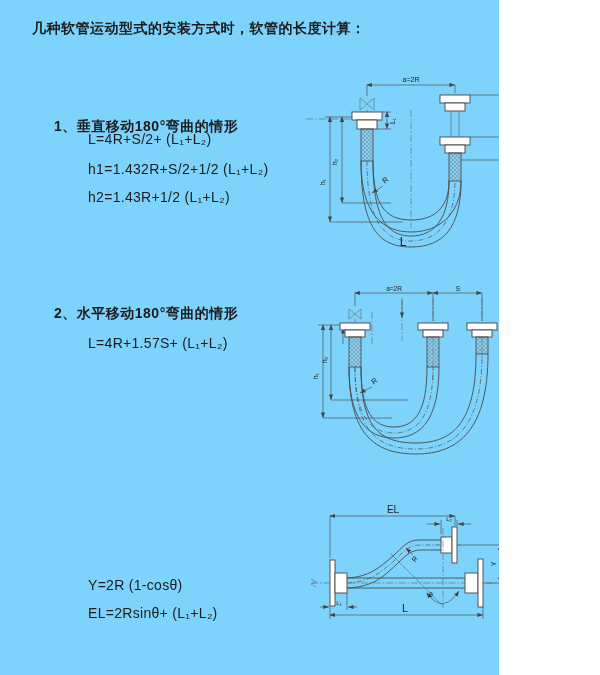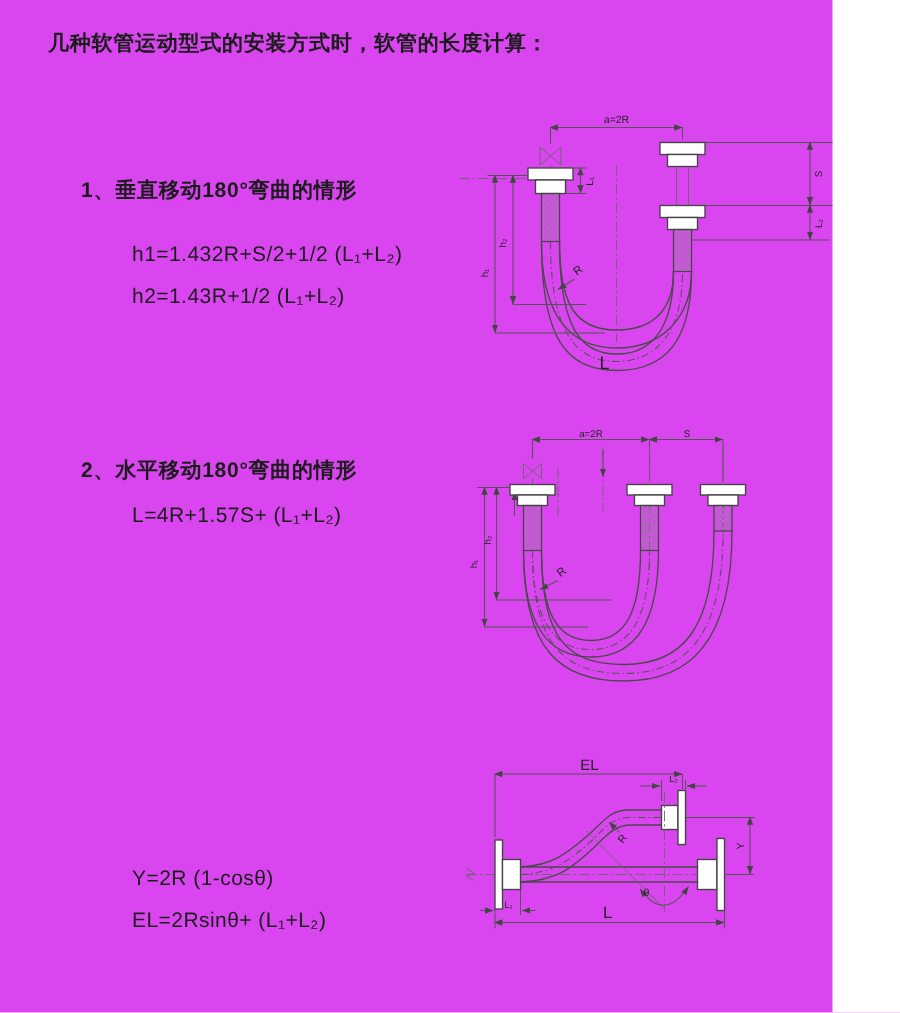--- a/index.html
+++ b/index.html
@@ -1,16 +1,16 @@
 <!DOCTYPE html>
 <html><head>
 <meta charset="utf-8">
 <style>
   html,body{margin:0;padding:0;background:#fff;}
-  .page{position:relative;width:555px;height:675px;background:#d946ef;overflow:hidden;
+  .page{position:relative;width:499px;height:675px;background:#7dd3fc;overflow:hidden;
         font-family:"Liberation Sans","DejaVu Sans",sans-serif;color:#1c1c1c;}
   .t{position:absolute;white-space:nowrap;}
   .title{font-size:14px;font-weight:bold;letter-spacing:.5px;}
   .heading{font-size:14px;font-weight:bold;letter-spacing:.5px;}
   .formula{font-size:14px;letter-spacing:.3px;}
   svg{position:absolute;}
   svg text{font-family:"Liberation Sans","DejaVu Sans",sans-serif;fill:#222;}
   .dim{stroke:#555;stroke-width:.7;fill:none;}
   .thin{stroke:#666;stroke-width:.6;fill:none;}
   .hose{stroke:#4a4a4a;stroke-width:.9;fill:none;}
@@ -19,20 +19,21 @@
   .cld{stroke:#555;stroke-width:.7;fill:none;stroke-dasharray:5 2 1 2;}
 </style>
 </head>
 <body>
 
 <div class="page">
 
   <div class="t title" style="left:32px;top:20px;">几种软管运动型式的安装方式时，软管的长度计算：</div>
 
   <div class="t heading" style="left:54px;top:118px;">1、垂直移动180°弯曲的情形</div>
+  <div class="t formula" style="left:88px;top:131px;">L=4R+S/2+ (L₁+L₂)</div>
   <div class="t formula" style="left:88px;top:161px;">h1=1.432R+S/2+1/2 (L₁+L₂)</div>
   <div class="t formula" style="left:88px;top:189px;">h2=1.43R+1/2 (L₁+L₂)</div>
 
   <div class="t heading" style="left:54px;top:305px;">2、水平移动180°弯曲的情形</div>
   <div class="t formula" style="left:88px;top:335px;text-align:right;">L=4R+1.57S+ (L₁+L₂)</div>
 
   <div class="t formula" style="left:88px;top:577px;">Y=2R (1-cosθ)</div>
   <div class="t formula" style="left:88px;top:605px;">EL=2Rsinθ+ (L₁+L₂)</div>
 
   <svg style="left:303px;top:70px;" width="275" height="190" viewBox="0 0 275 190">

